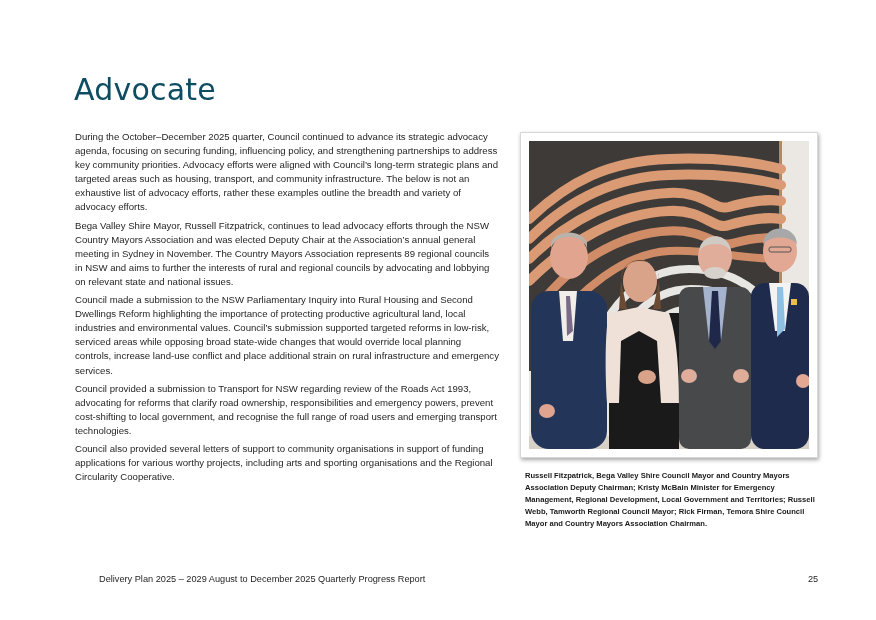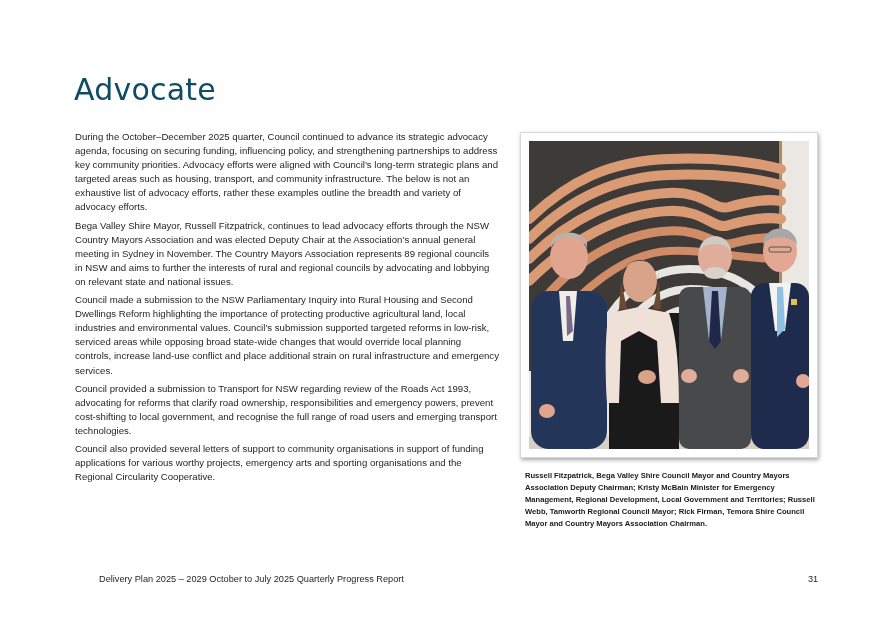--- a/index.html
+++ b/index.html
@@ -42,21 +42,21 @@
 </head>
 <body>
 
 <h1 class="title" style="margin:0;">Advocate</h1>
 
 <div class="body-text">
   <p>During the October–December 2025 quarter, Council continued to advance its strategic advocacy agenda, focusing on securing funding, influencing policy, and strengthening partnerships to address key community priorities. Advocacy efforts were aligned with Council’s long-term strategic plans and targeted areas such as housing, transport, and community infrastructure. The below is not an exhaustive list of advocacy efforts, rather these examples outline the breadth and variety of advocacy efforts.</p>
   <p>Bega Valley Shire Mayor, Russell Fitzpatrick, continues to lead advocacy efforts through the NSW Country Mayors Association and was elected Deputy Chair at the Association’s annual general meeting in Sydney in November. The Country Mayors Association represents 89 regional councils in NSW and aims to further the interests of rural and regional councils by advocating and lobbying on relevant state and national issues.</p>
   <p>Council made a submission to the NSW Parliamentary Inquiry into Rural Housing and Second Dwellings Reform highlighting the importance of protecting productive agricultural land, local industries and environmental values. Council’s submission supported targeted reforms in low-risk, serviced areas while opposing broad state-wide changes that would override local planning controls, increase land-use conflict and place additional strain on rural infrastructure and emergency services.</p>
   <p>Council provided a submission to Transport for NSW regarding review of the Roads Act 1993, advocating for reforms that clarify road ownership, responsibilities and emergency powers, prevent cost-shifting to local government, and recognise the full range of road users and emerging transport technologies.</p>
-  <p>Council also provided several letters of support to community organisations in support of funding applications for various worthy projects, emergency arts and sporting organisations and the Regional Circularity Cooperative.</p>
+  <p>Council also provided several letters of support to community organisations in support of funding applications for various worthy projects, including arts and sporting organisations and the Regional Circularity Cooperative.</p>
 </div>
 
 <div class="photo-frame">
   <div class="photo" title="Four people standing in front of an Aboriginal artwork with orange, black and white concentric bands">
     <svg width="280" height="308" viewBox="0 0 280 308" xmlns="http://www.w3.org/2000/svg">
 
       <rect x="0" y="0" width="280" height="308" fill="#ebe8e3"></rect>
 
       <rect x="0" y="0" width="252" height="230" fill="#3d3a38"></rect>
       <rect x="250" y="0" width="3" height="230" fill="#b48a5c"></rect>
@@ -117,14 +117,14 @@
         <path d="M234,104 C234,82 268,82 268,104 C264,94 238,94 234,104 Z" fill="#a9a8a8"></path>
         <rect x="240" y="106" width="22" height="5" rx="2" fill="none" stroke="#555" stroke-width="1"></rect>
         <ellipse cx="274" cy="240" rx="7" ry="7" fill="#e2a894"></ellipse>
       </g>
     </svg>
   </div>
 </div>
 
 <div class="caption">Russell Fitzpatrick, Bega Valley Shire Council Mayor and Country Mayors Association Deputy Chairman; Kristy McBain Minister for Emergency Management, Regional Development, Local Government and Territories; Russell Webb, Tamworth Regional Council Mayor; Rick Firman, Temora Shire Council Mayor and Country Mayors Association Chairman.</div>
 
-<div class="footer-text">Delivery Plan 2025 – 2029 October to July 2025 Quarterly Progress Report</div>
-<div class="page-number">31</div>
+<div class="footer-text">Delivery Plan 2025 – 2029 August to December 2025 Quarterly Progress Report</div>
+<div class="page-number">25</div>
 
 </body></html>

